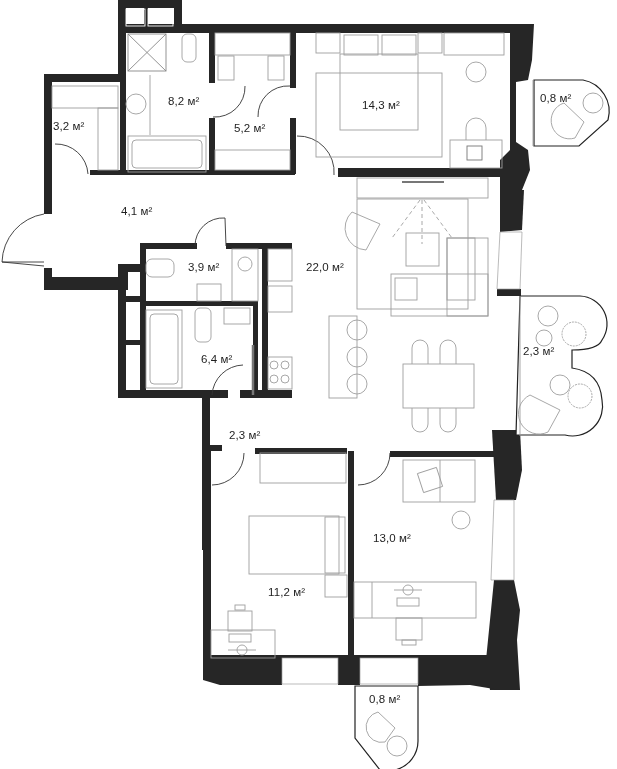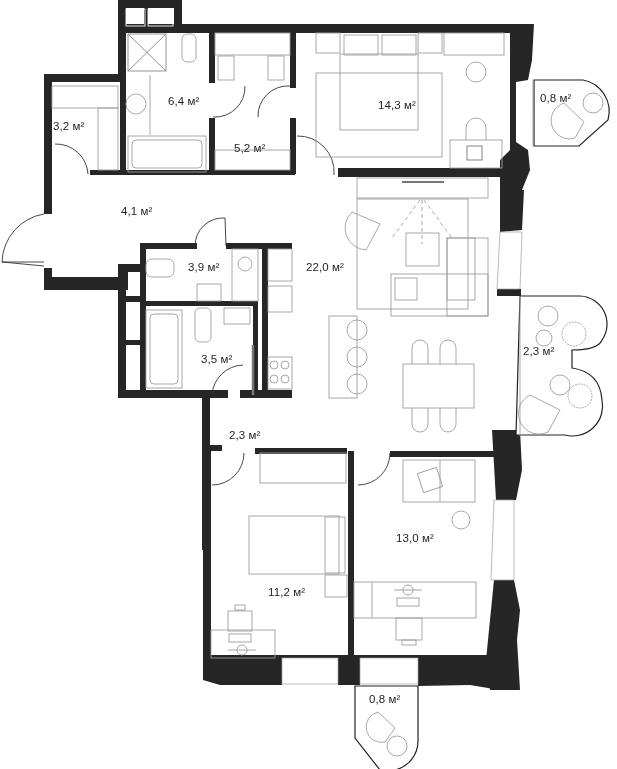--- a/index.html
+++ b/index.html
@@ -213,25 +213,25 @@
     <circle cx="574" cy="334" r="12" stroke-dasharray="2,1"></circle>
     <circle cx="560" cy="385" r="10"></circle>
     <circle cx="580" cy="396" r="12" stroke-dasharray="2,1"></circle>
     <path d="M530,395 A18,18 0 0 0 548,432 L560,410 Z"></path>
     <path d="M378,712 A14,14 0 0 0 385,742 L395,728 Z"></path>
     <circle cx="397" cy="746" r="10"></circle>
   </g>
 </svg>
 
 <div class="lbl" style="left:53px; top:120px;text-align:right;">3,2 м²</div>
-<div class="lbl" style="left:168px; top:95px;">6,4 м²</div>
-<div class="lbl" style="left:234px; top:122px;margin-top:20px;">5,2 м²</div>
-<div class="lbl" style="left:362px; top:99px;margin-left:16px;">14,3 м²</div>
+<div class="lbl" style="left:168px; top:95px;">8,2 м²</div>
+<div class="lbl" style="left:234px; top:122px;">5,2 м²</div>
+<div class="lbl" style="left:362px; top:99px;">14,3 м²</div>
 <div class="lbl" style="left:540px; top:92px;">0,8 м²</div>
 <div class="lbl" style="left:121px; top:205px;">4,1 м²</div>
 <div class="lbl" style="left:188px; top:261px;">3,9 м²</div>
 <div class="lbl" style="left:306px; top:261px;">22,0 м²</div>
-<div class="lbl" style="left:201px; top:353px;">3,5 м²</div>
+<div class="lbl" style="left:201px; top:353px;">6,4 м²</div>
 <div class="lbl" style="left:523px; top:345px;">2,3 м²</div>
 <div class="lbl" style="left:229px; top:429px;text-align:center;">2,3 м²</div>
 <div class="lbl" style="left:268px; top:586px;">11,2 м²</div>
-<div class="lbl" style="left:396px; top:532px;text-align:center;">13,0 м²</div>
+<div class="lbl" style="left:373px; top:532px;text-align:center;">13,0 м²</div>
 <div class="lbl" style="left:369px; top:693px;">0,8 м²</div>
 
 </body></html>

